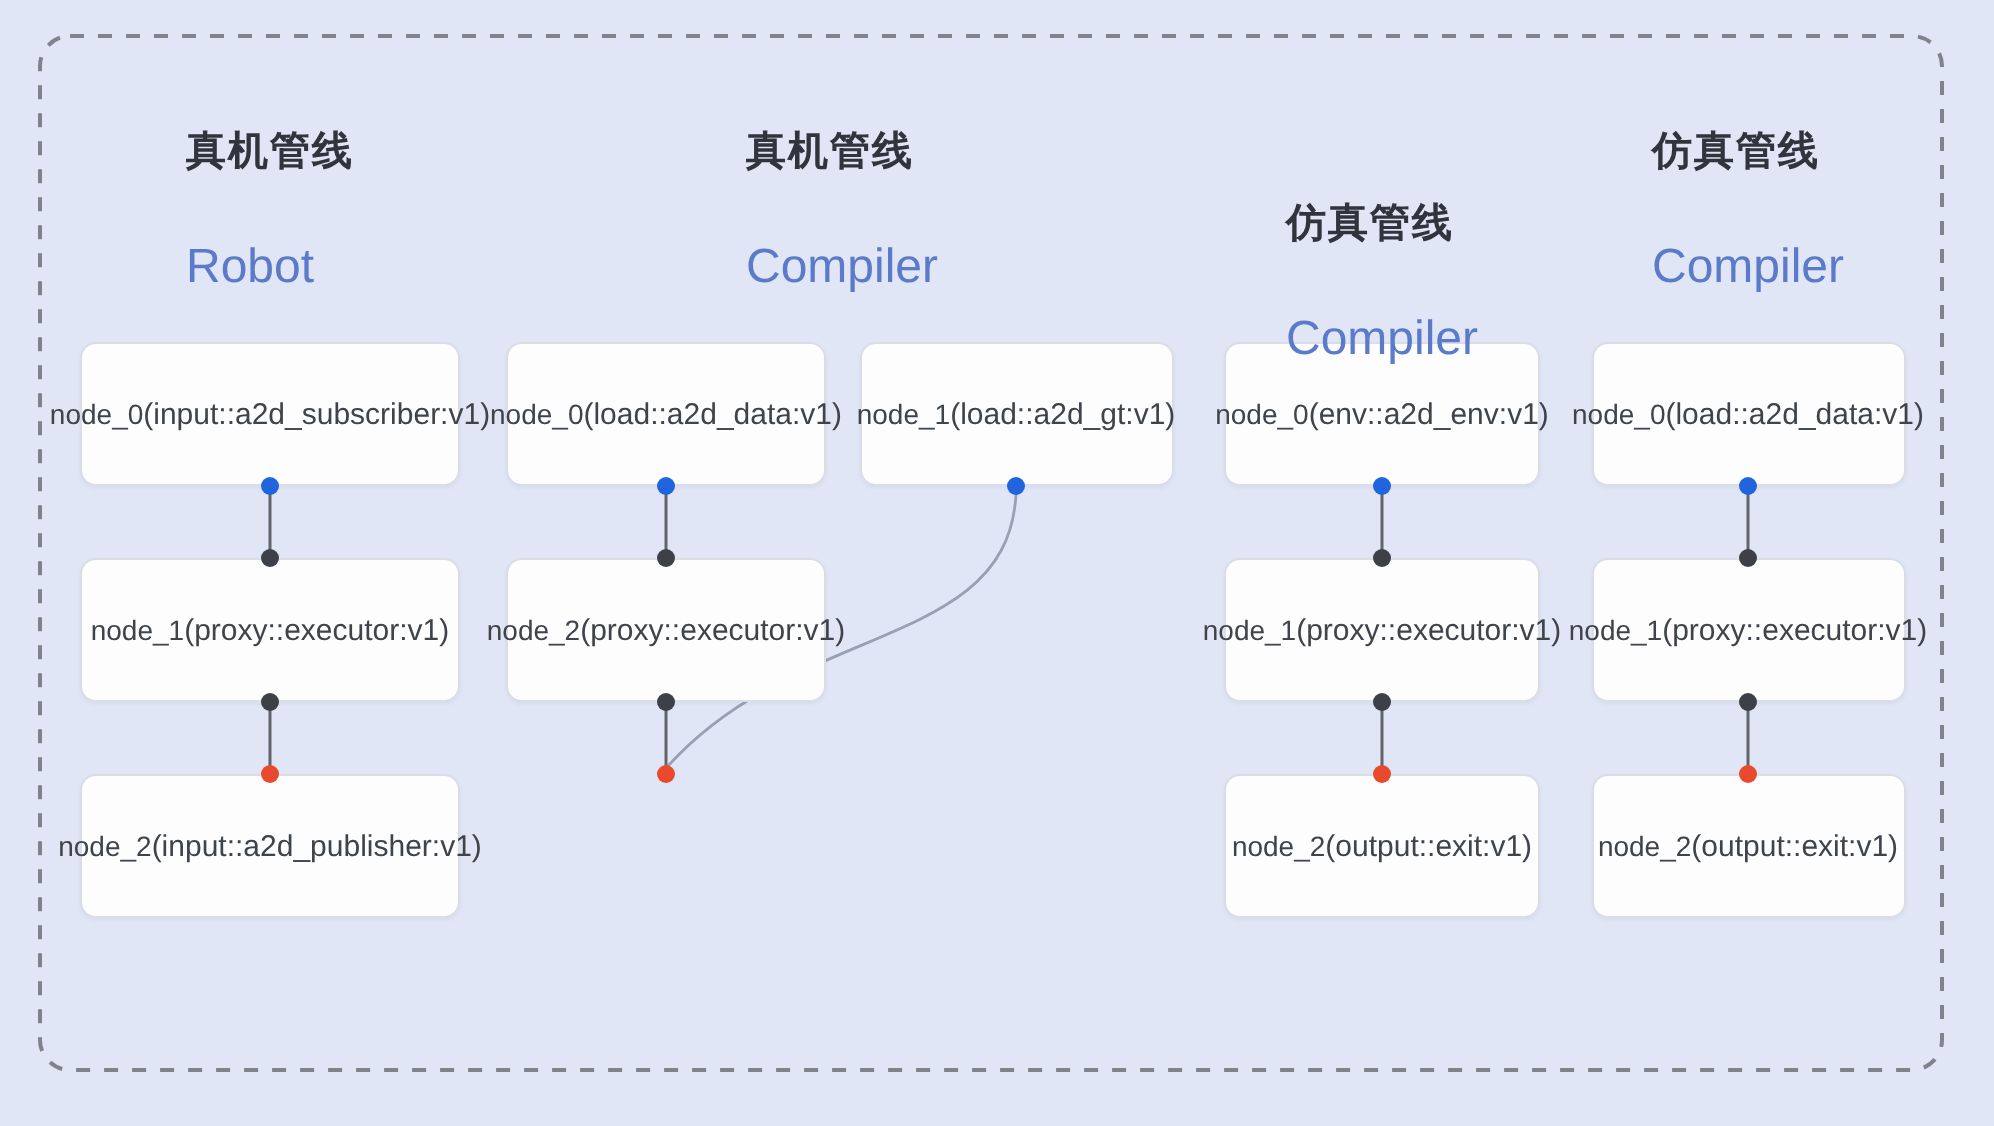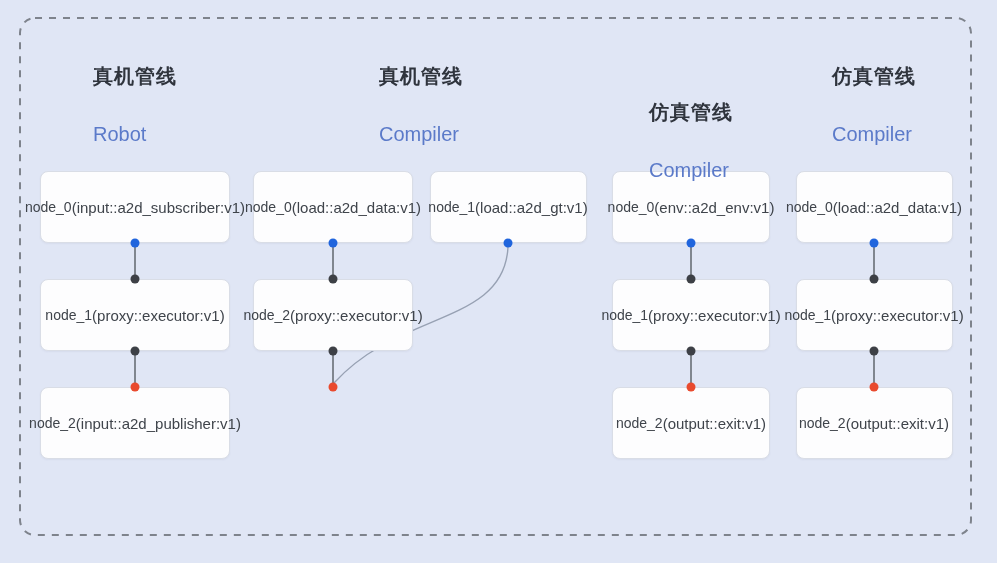--- a/index.html
+++ b/index.html
@@ -25,21 +25,21 @@
   }
   .head-cn{
     font-size:20px;
     font-weight:700;
     line-height:27px;
     color:var(--heading-cn,#2f343d);
     letter-spacing:1px;
   }
   .head-en{
     margin-top:31px;
-    font-size:20px;
+    font-size:24px;
     font-weight:400;
     line-height:26px;
     color:var(--heading-en,#5b7ac9);
   }
   .card{
     position:absolute;
     box-sizing:border-box;
     background:var(--card-bg,#fdfdfe);
     border:1px solid var(--card-border,#d9dde6);
     border-radius:8px;

